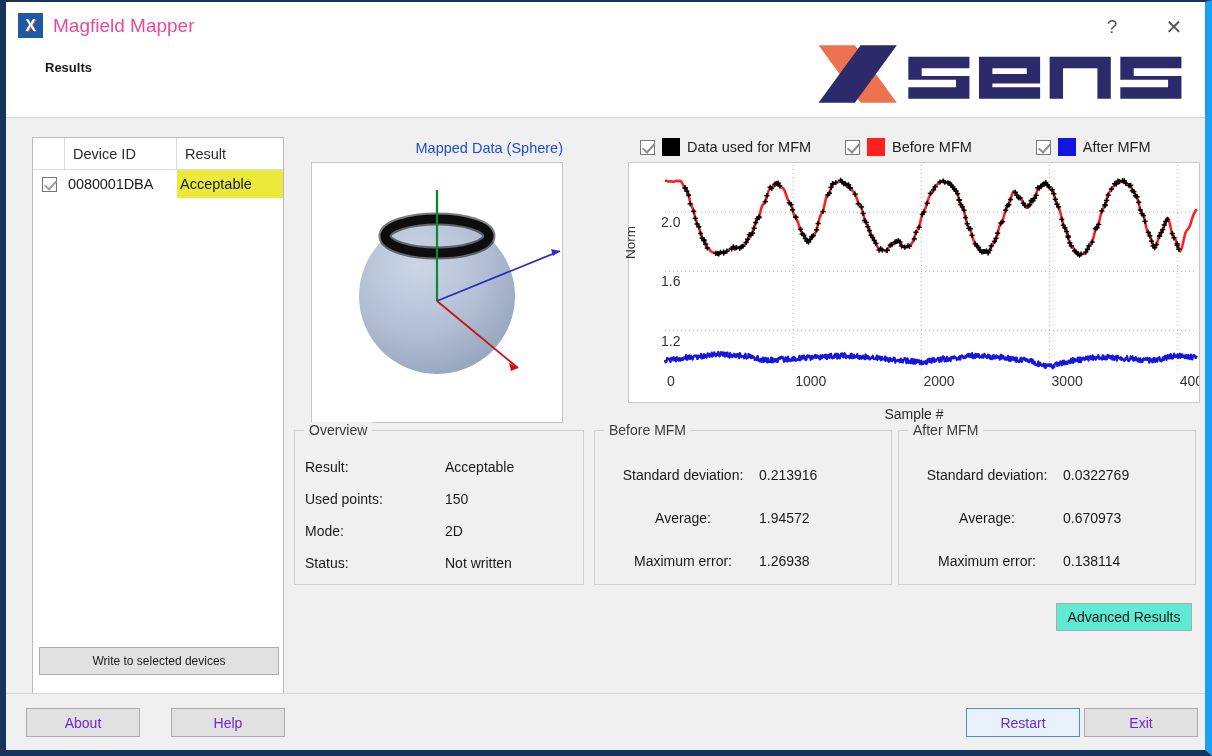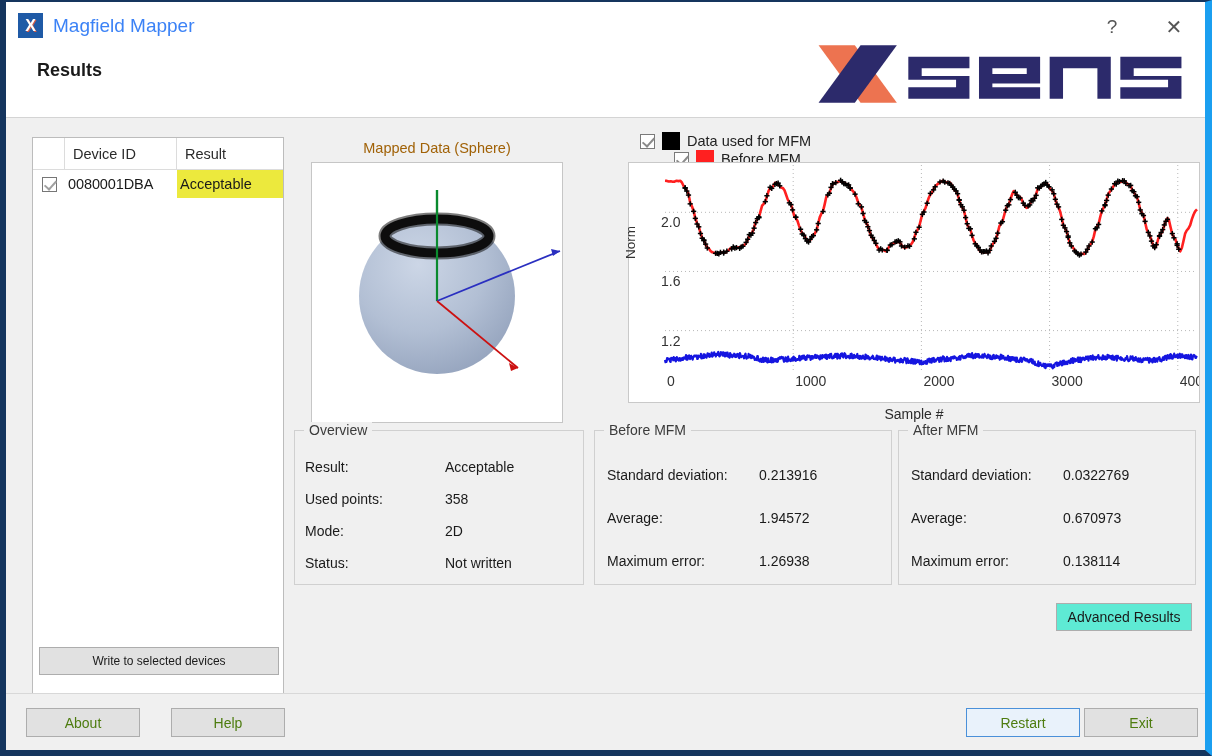--- a/index.html
+++ b/index.html
@@ -36,22 +36,22 @@
     font-family: "Liberation Sans", sans-serif;
     position: relative;
   }
   .app-icon::after {
     content: ""; position: absolute; left: 4px; top: 4px;
     width: 17px; height: 17px;
     background: linear-gradient(135deg, #e0e0e0 0 45%, transparent 45%);
     opacity: 0;
   }
   .app-icon span { position: relative; z-index: 2; text-shadow: 1px 1px 0 #cf5b4a; }
-  #app-title { font-size: 19px; color: #3b82f6; font-weight: 400; }
-  #page-title { position: absolute; left: 31px; top: 58px; font-size: 18px; font-weight: bold; color: #1a1a1a; }
+  #app-title { font-size: 19px; color: #ec4899; font-weight: 400; }
+  #page-title { position: absolute; left: 39px; top: 58px; font-size: 13px; font-weight: bold; color: #1a1a1a; }
   #winctl { position: absolute; right: 14px; top: 8px; display: flex; align-items: center; gap: 28px; }
   .winbtn {
     width: 34px; height: 34px; display: flex; align-items: center; justify-content: center;
     font-size: 20px; color: #555; cursor: default; background: transparent; border: none;
     font-family: "Liberation Sans", sans-serif;
   }
   .winbtn.help { font-size: 19px; }
   #logo { position: absolute; right: 14px; top: 34px; height: 76px; }
 
   
@@ -91,26 +91,26 @@
   #sthumb { flex: 1; height: 15px; background: #cdcdcd; margin: 0 1px; }
 
   #writebtn {
     position: absolute; left: 33px; top: 529px; width: 240px; height: 28px;
     background: #e1e1e1; border: 1px solid #adadad;
     font-size: 12px; color: #1a1a1a; font-family: "Liberation Sans", sans-serif;
   }
 
   
   #spherewrap { position: absolute; left: 305px; top: 22px; width: 252px; }
-  #spheretitle { text-align: center; font-size: 14.5px; color: #a16207; margin-bottom: 6px; }
+  #spheretitle { text-align: right; font-size: 14.5px; color: #1d4ed8; margin-bottom: 6px; }
   #spherebox { width: 252px; height: 261px; background: #fff; border: 1px solid #c6c6c6; position: relative; overflow: hidden; }
 
   
   #chartwrap { position: absolute; left: 622px; top: 14px; width: 572px; }
-  #legend { display: flex; height: 30px; gap: 0; padding-left: 12px; flex-direction: column; }
+  #legend { display: flex; align-items: center; height: 30px; gap: 0; padding-left: 12px; }
   .legitem { display: flex; align-items: center; gap: 7px; }
   .legitem + .legitem { margin-left: 34px; }
   .legchk { width: 15px; height: 15px; border: 1px solid #7a7a7a; background: #fff; position: relative; }
   .legchk::after {
     content: ""; position: absolute; left: 4px; top: 0px; width: 5px; height: 10px;
     border: solid #8a8a8a; border-width: 0 2px 2px 0; transform: rotate(42deg);
   }
   .legswatch { width: 18px; height: 18px; }
   .leglabel { font-size: 14.5px; color: #222; white-space: nowrap; }
   #plotbox { width: 572px; height: 241px; background: #fff; border: 1px solid #c9c9c9; position: relative; }
@@ -134,36 +134,36 @@
   .gvalue { color: #1a1a1a; }
 
   #ovgroup  { left: 288px; top: 312px; width: 290px; height: 155px; }
   #befgroup { left: 588px; top: 312px; width: 298px; height: 155px; }
   #aftgroup { left: 892px; top: 312px; width: 298px; height: 155px; }
   #ovgroup .grow  { padding-left: 10px; height: 32px; }
   #ovgroup .glabel { width: 140px; }
   #befgroup .grow, #aftgroup .grow { padding-left: 12px; height: 43px; }
   #befgroup .glabel, #aftgroup .glabel { width: 152px; }
   #ovgroup .rows { padding-top: 20px; }
-  #befgroup .rows, #aftgroup .rows { padding-top: 22px; }
+  #befgroup .rows, #aftgroup .rows { padding-top: 22px; text-align: center; }
 
   #advbtn {
     position: absolute; left: 1050px; top: 485px; width: 136px; height: 28px;
     background: #5eead4; border: 1px solid #adadad; font-size: 14px; color: #1a1a1a;
     font-family: "Liberation Sans", sans-serif;
   }
 
   
   #footer {
     flex: 0 0 auto; height: 57px; background: #f0f0f0;
     border-top: 1px solid #d8d8d8; position: relative;
   }
   .fbtn {
     position: absolute; top: 14px; height: 29px; width: 114px;
-    background: #e1e1e1; border: 1px solid #adadad; font-size: 14px; color: #4d7c0f;
+    background: #e1e1e1; border: 1px solid #adadad; font-size: 14px; color: #6d28d9;
     font-family: "Liberation Sans", sans-serif;
   }
   #aboutbtn { left: 20px; }
   #helpbtn  { left: 131px; margin-left: 34px; }
   #restartbtn { right: 125px; background: #e9f2fb; border: 1px solid #4a90d9; }
   #exitbtn { right: 7px; text-align: center; }
 </style>
 </head>
 <body>
 
@@ -788,21 +788,21 @@
 
     <div class="group" id="ovgroup">
       <div class="grouptitle">Overview</div>
       <div class="rows">
         <div class="grow">
           <span class="glabel">Result:</span>
           <span class="gvalue">Acceptable</span>
         </div>
         <div class="grow">
           <span class="glabel">Used points:</span>
-          <span class="gvalue">358</span>
+          <span class="gvalue">150</span>
         </div>
         <div class="grow">
           <span class="glabel">Mode:</span>
           <span class="gvalue">2D</span>
         </div>
         <div class="grow">
           <span class="glabel">Status:</span>
           <span class="gvalue">Not written</span>
         </div>
       </div>

